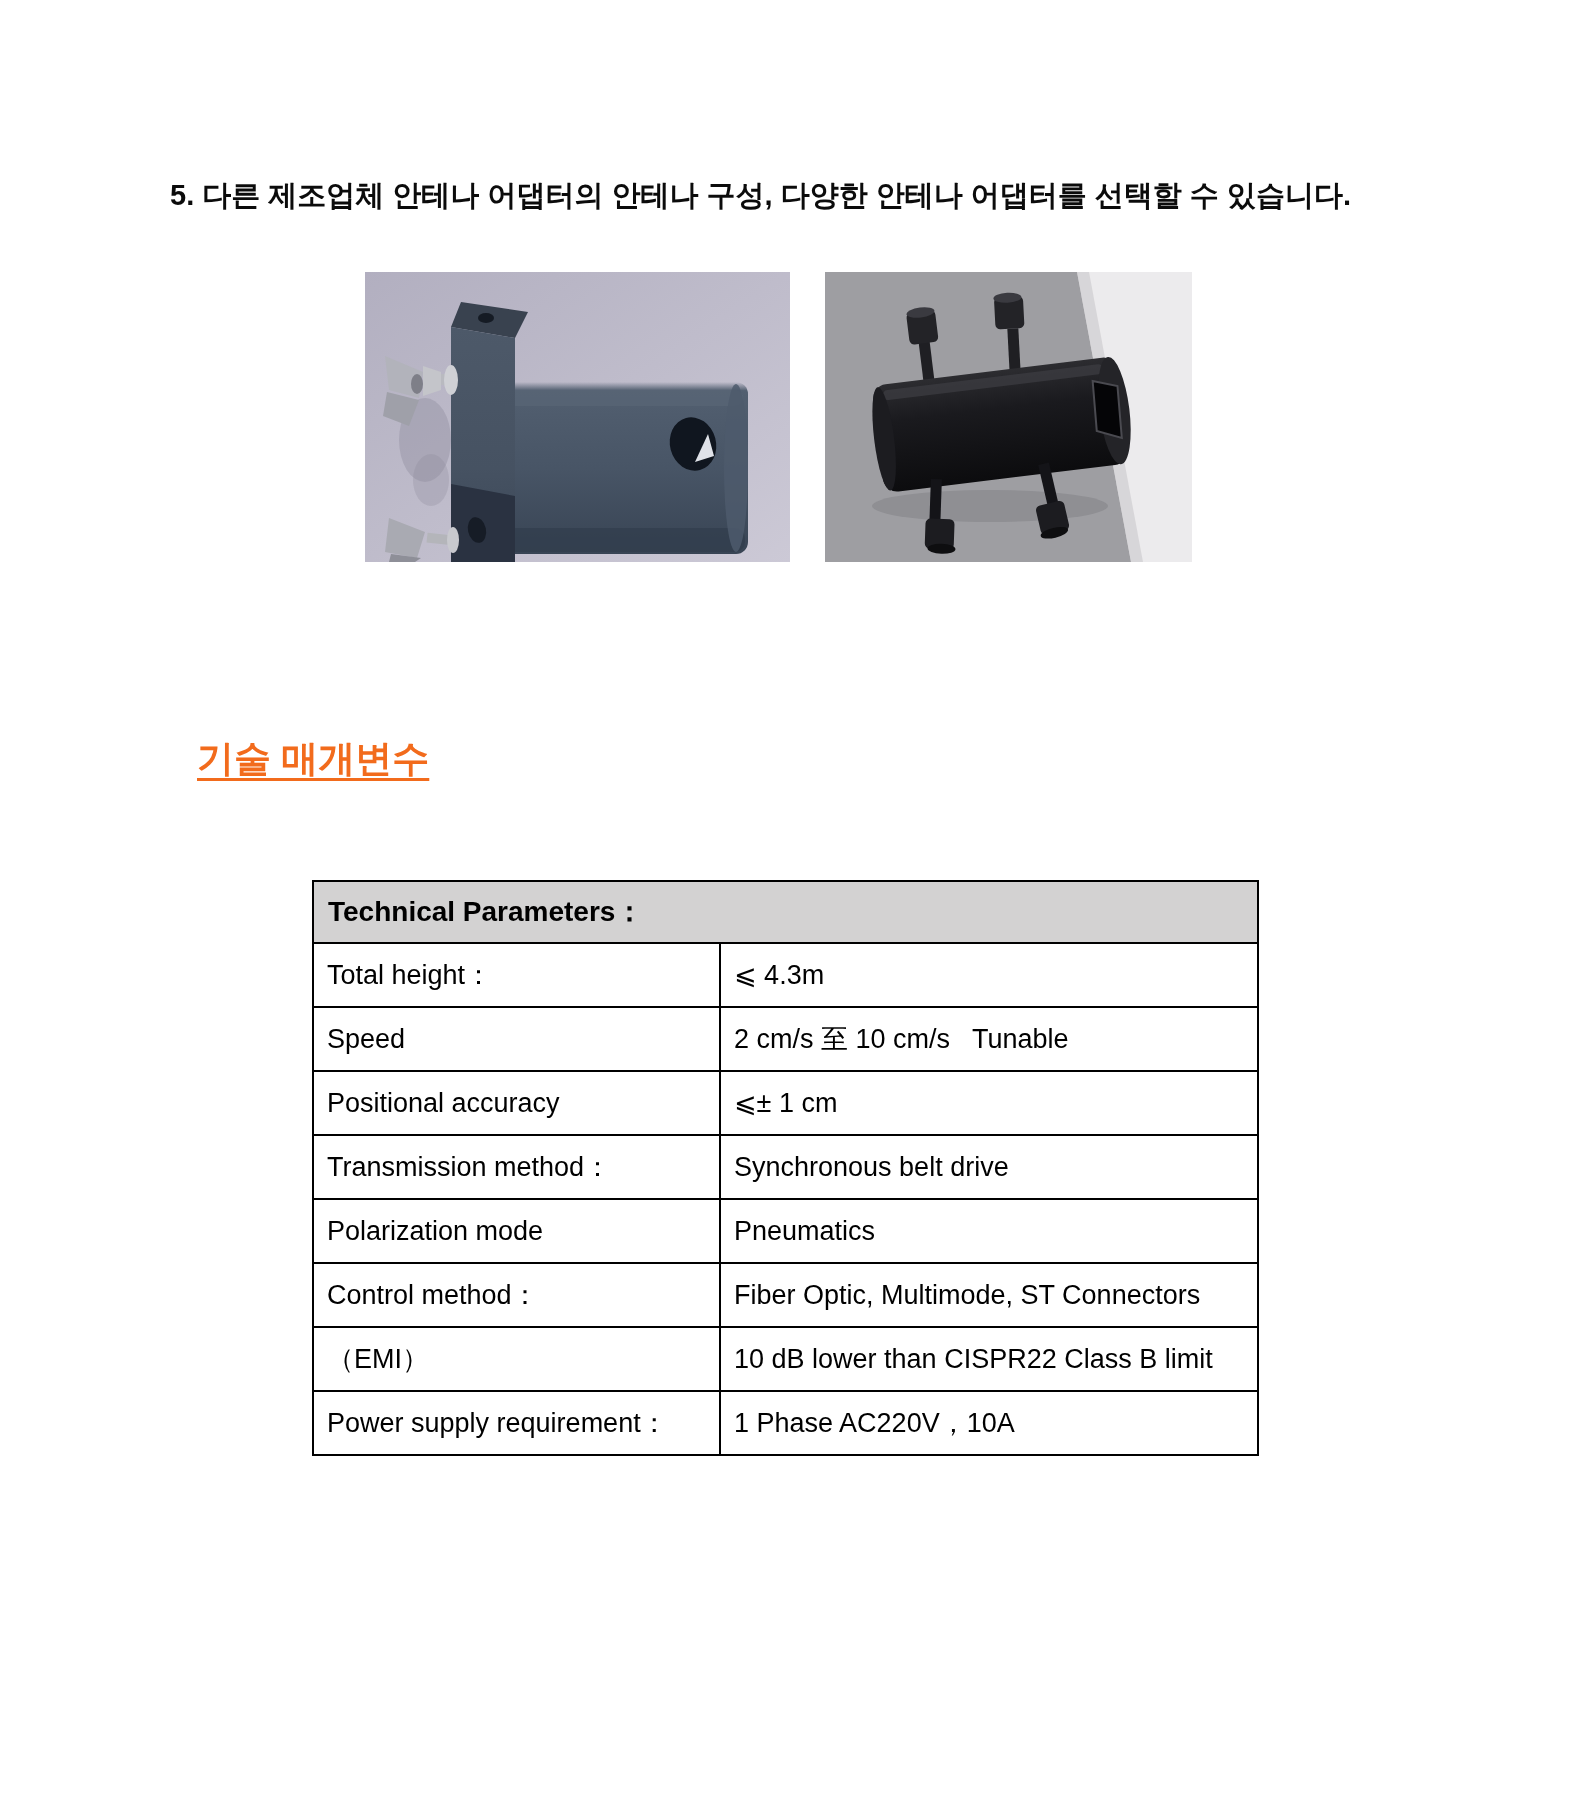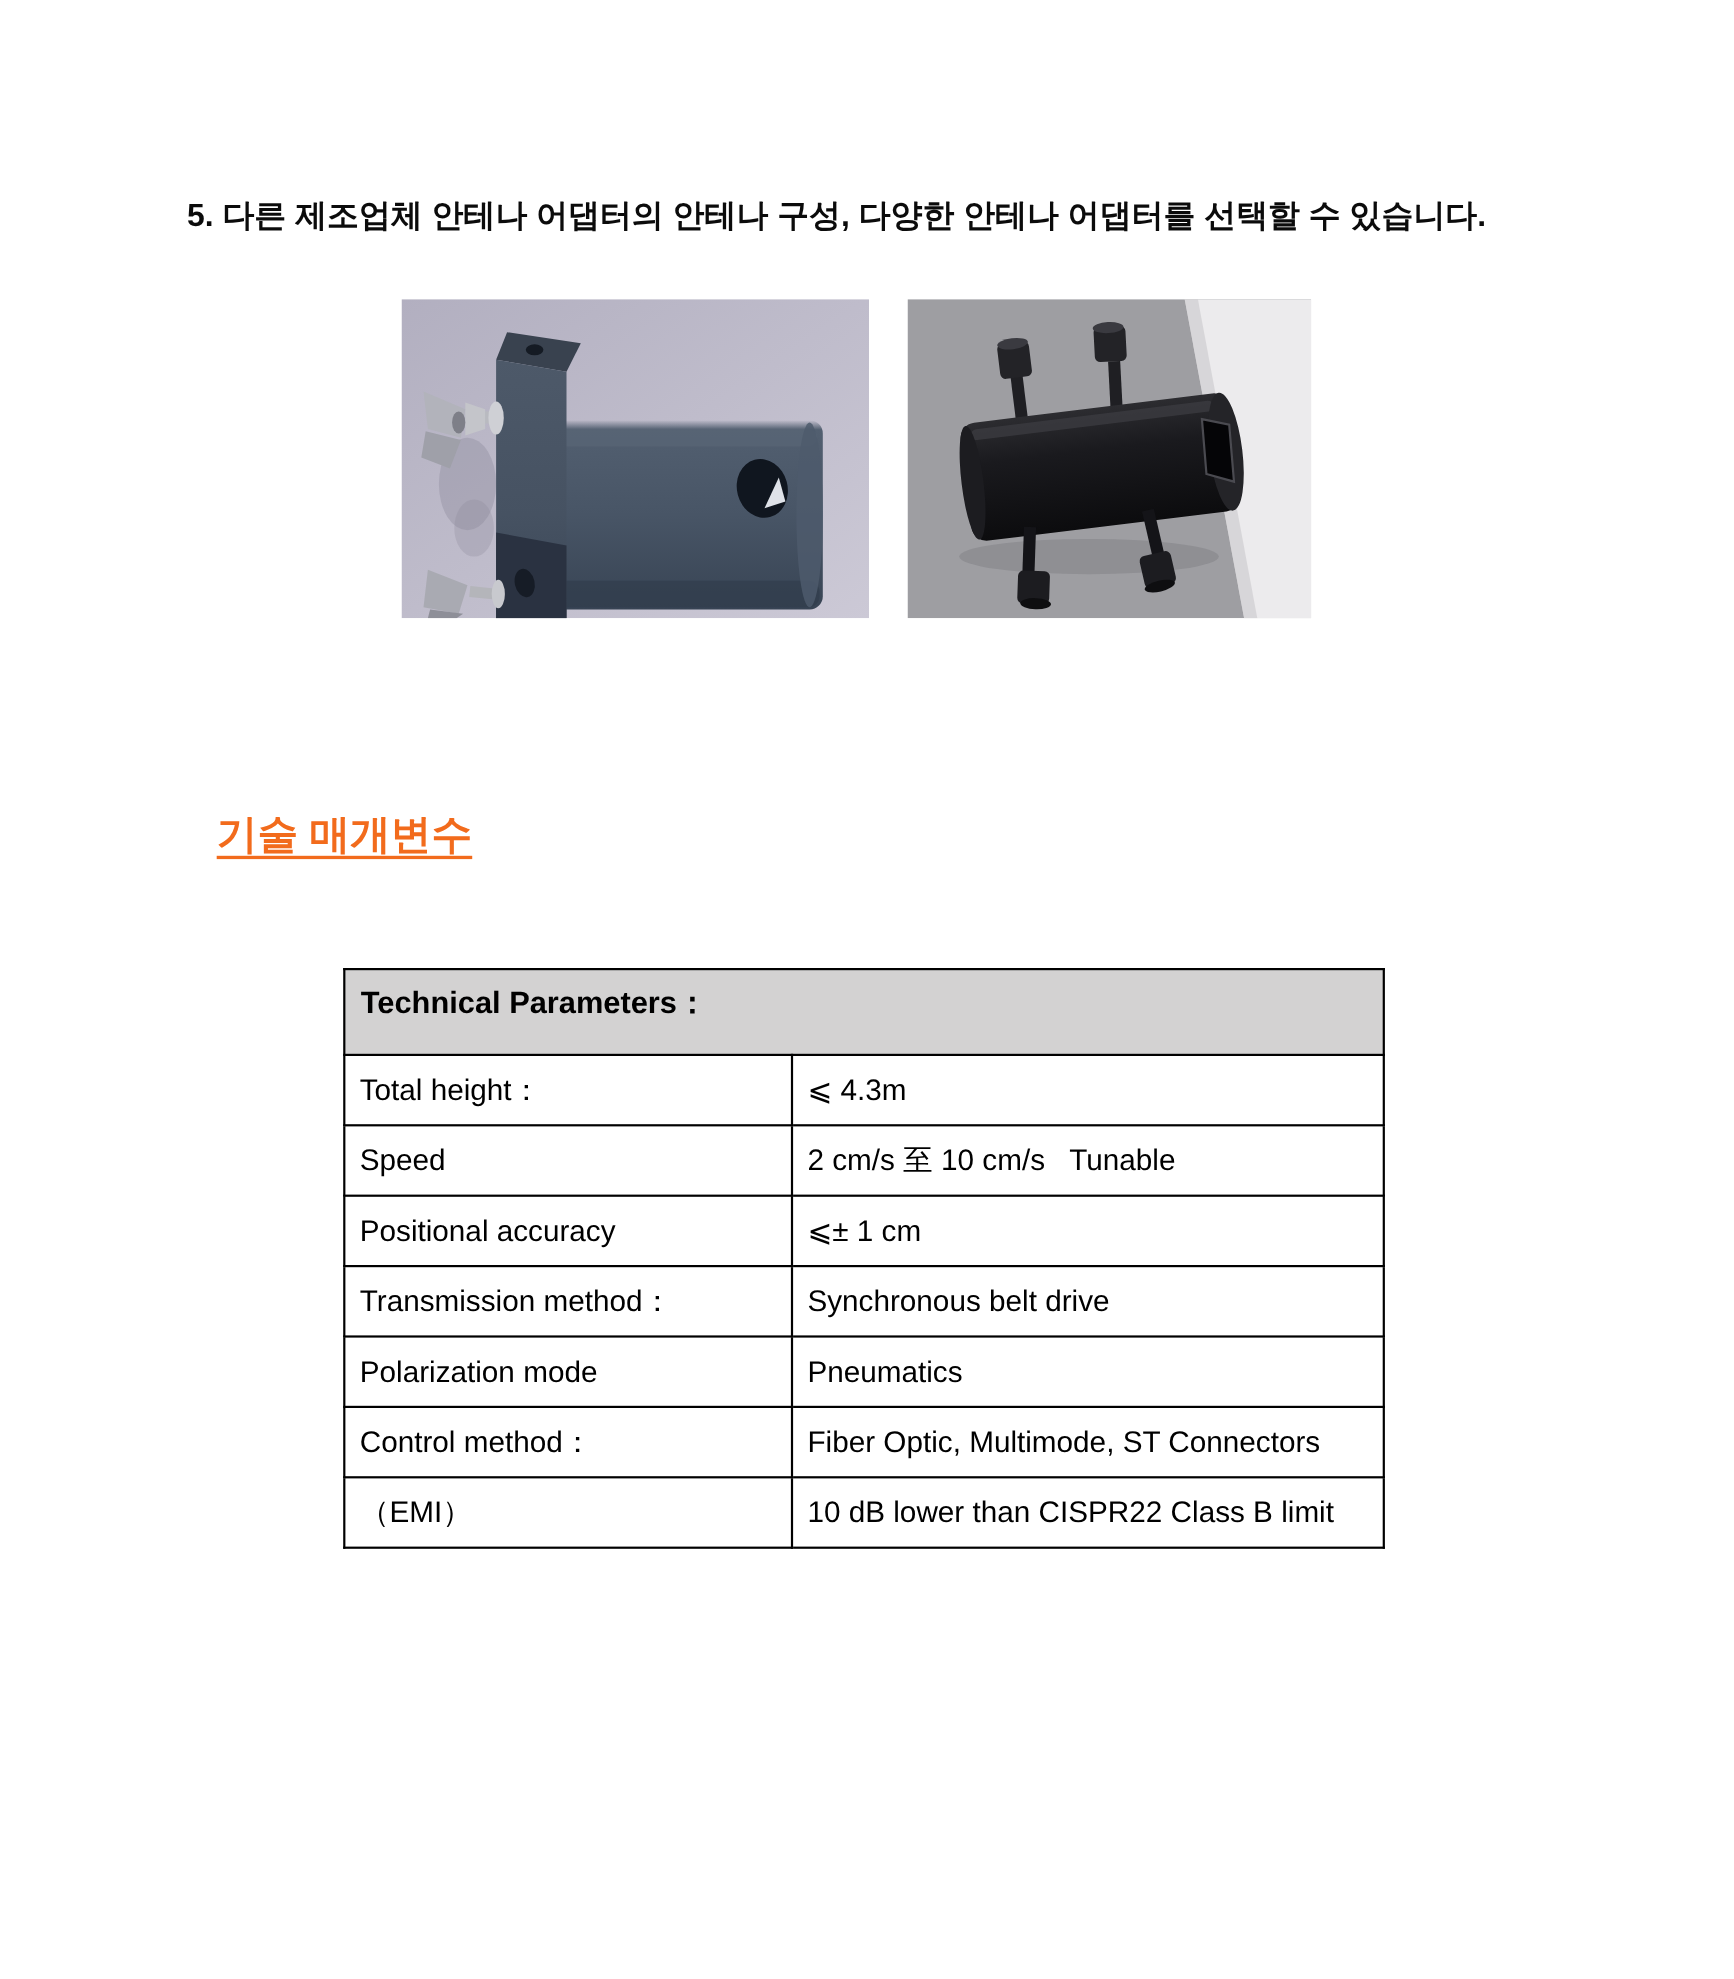--- a/index.html
+++ b/index.html
@@ -25,21 +25,21 @@
     white-space:pre;
   }
   table.params{
     position:absolute;left:312px;top:880px;width:945px;
     border-collapse:collapse;table-layout:fixed;
   }
   table.params col.c1{width:407px;}
   table.params col.c2{width:538px;}
   table.params th{
     border:2px solid #000;background:#d3d2d2;height:60px;
-    font-size:28px;font-weight:700;text-align:left;padding:0 6px 16px 14px;
+    font-size:28px;font-weight:700;text-align:left;padding:0 6px 0 14px;
     white-space:pre-wrap;
   }
   table.params td{
     border:2px solid #000;height:62px;font-size:27px;font-weight:400;
     text-align:left;vertical-align:middle;padding:0 6px 0 13px;
     white-space:pre-wrap;background:#fff;
   }
 </style>
 </head>
 <body>
@@ -161,14 +161,18 @@
       <td>Pneumatics</td>
     </tr>
     <tr>
       <td>Control method：</td>
       <td>Fiber Optic, Multimode, ST Connectors</td>
     </tr>
     <tr>
       <td>（EMI）</td>
       <td>10 dB lower than CISPR22 Class B limit</td>
     </tr>
+    <tr>
+      <td>Power supply requirement：</td>
+      <td>1 Phase AC220V，10A</td>
+    </tr>
   </tbody>
 </table>
 
 </body></html>

